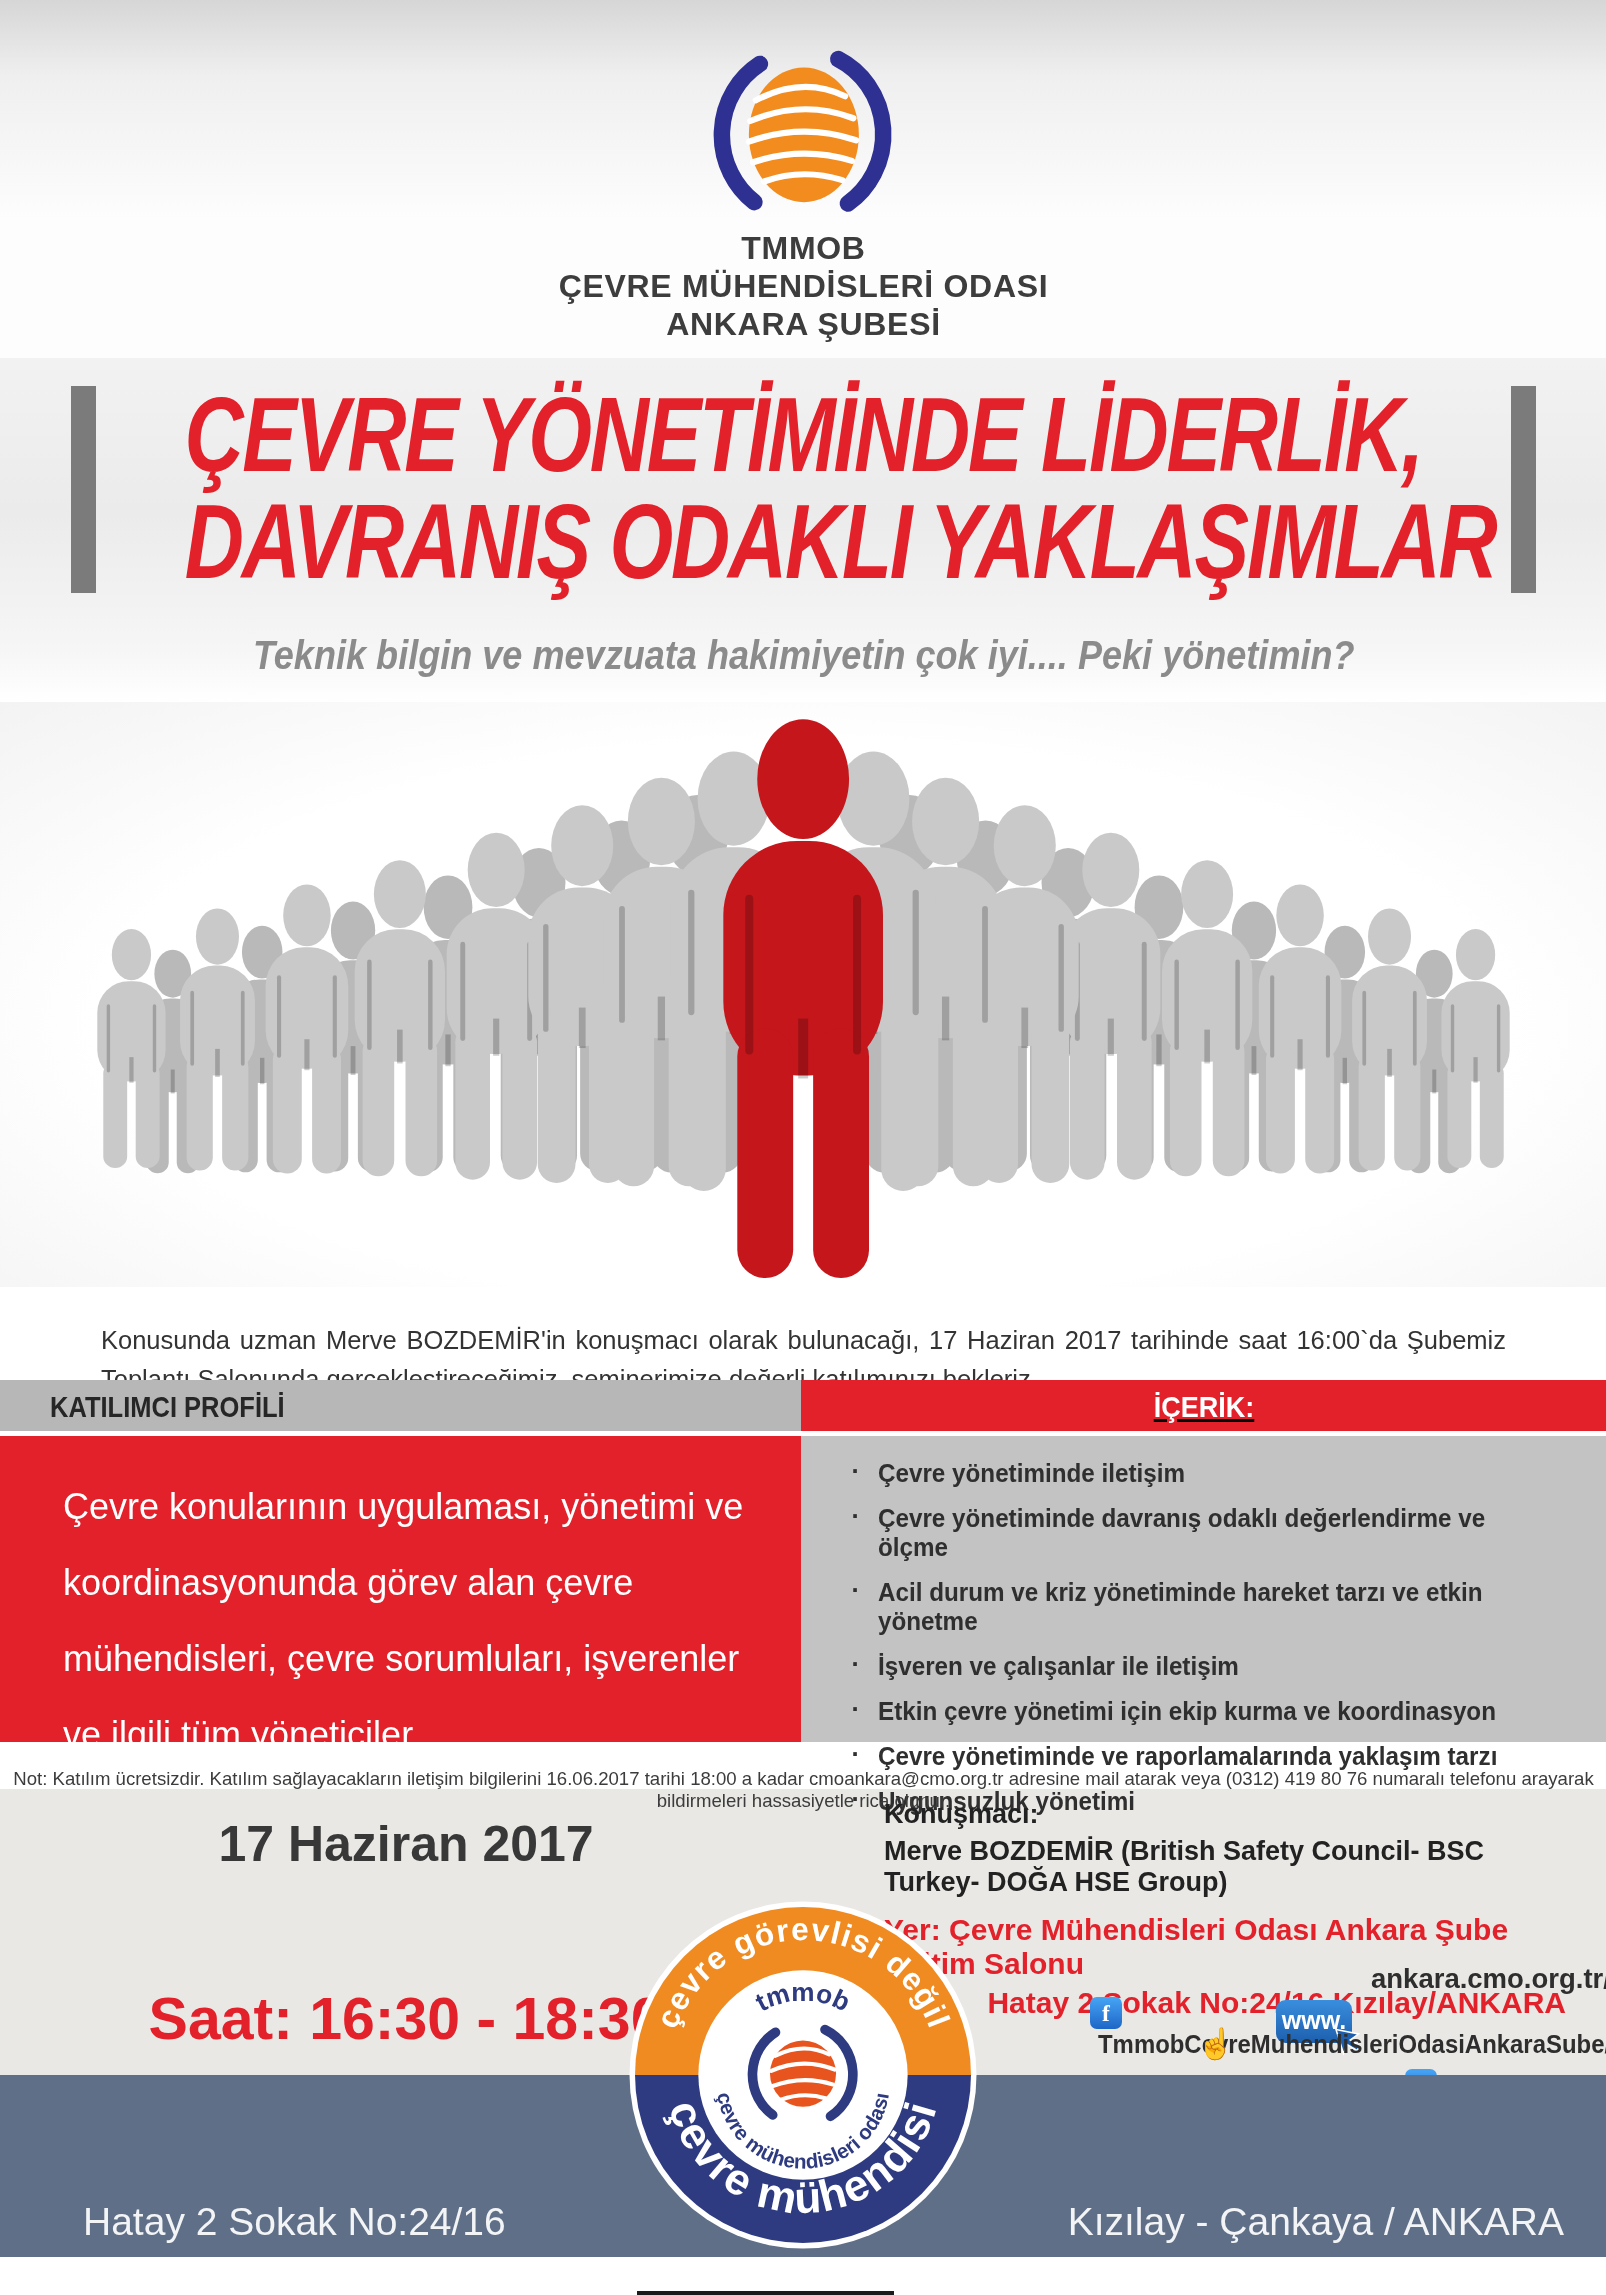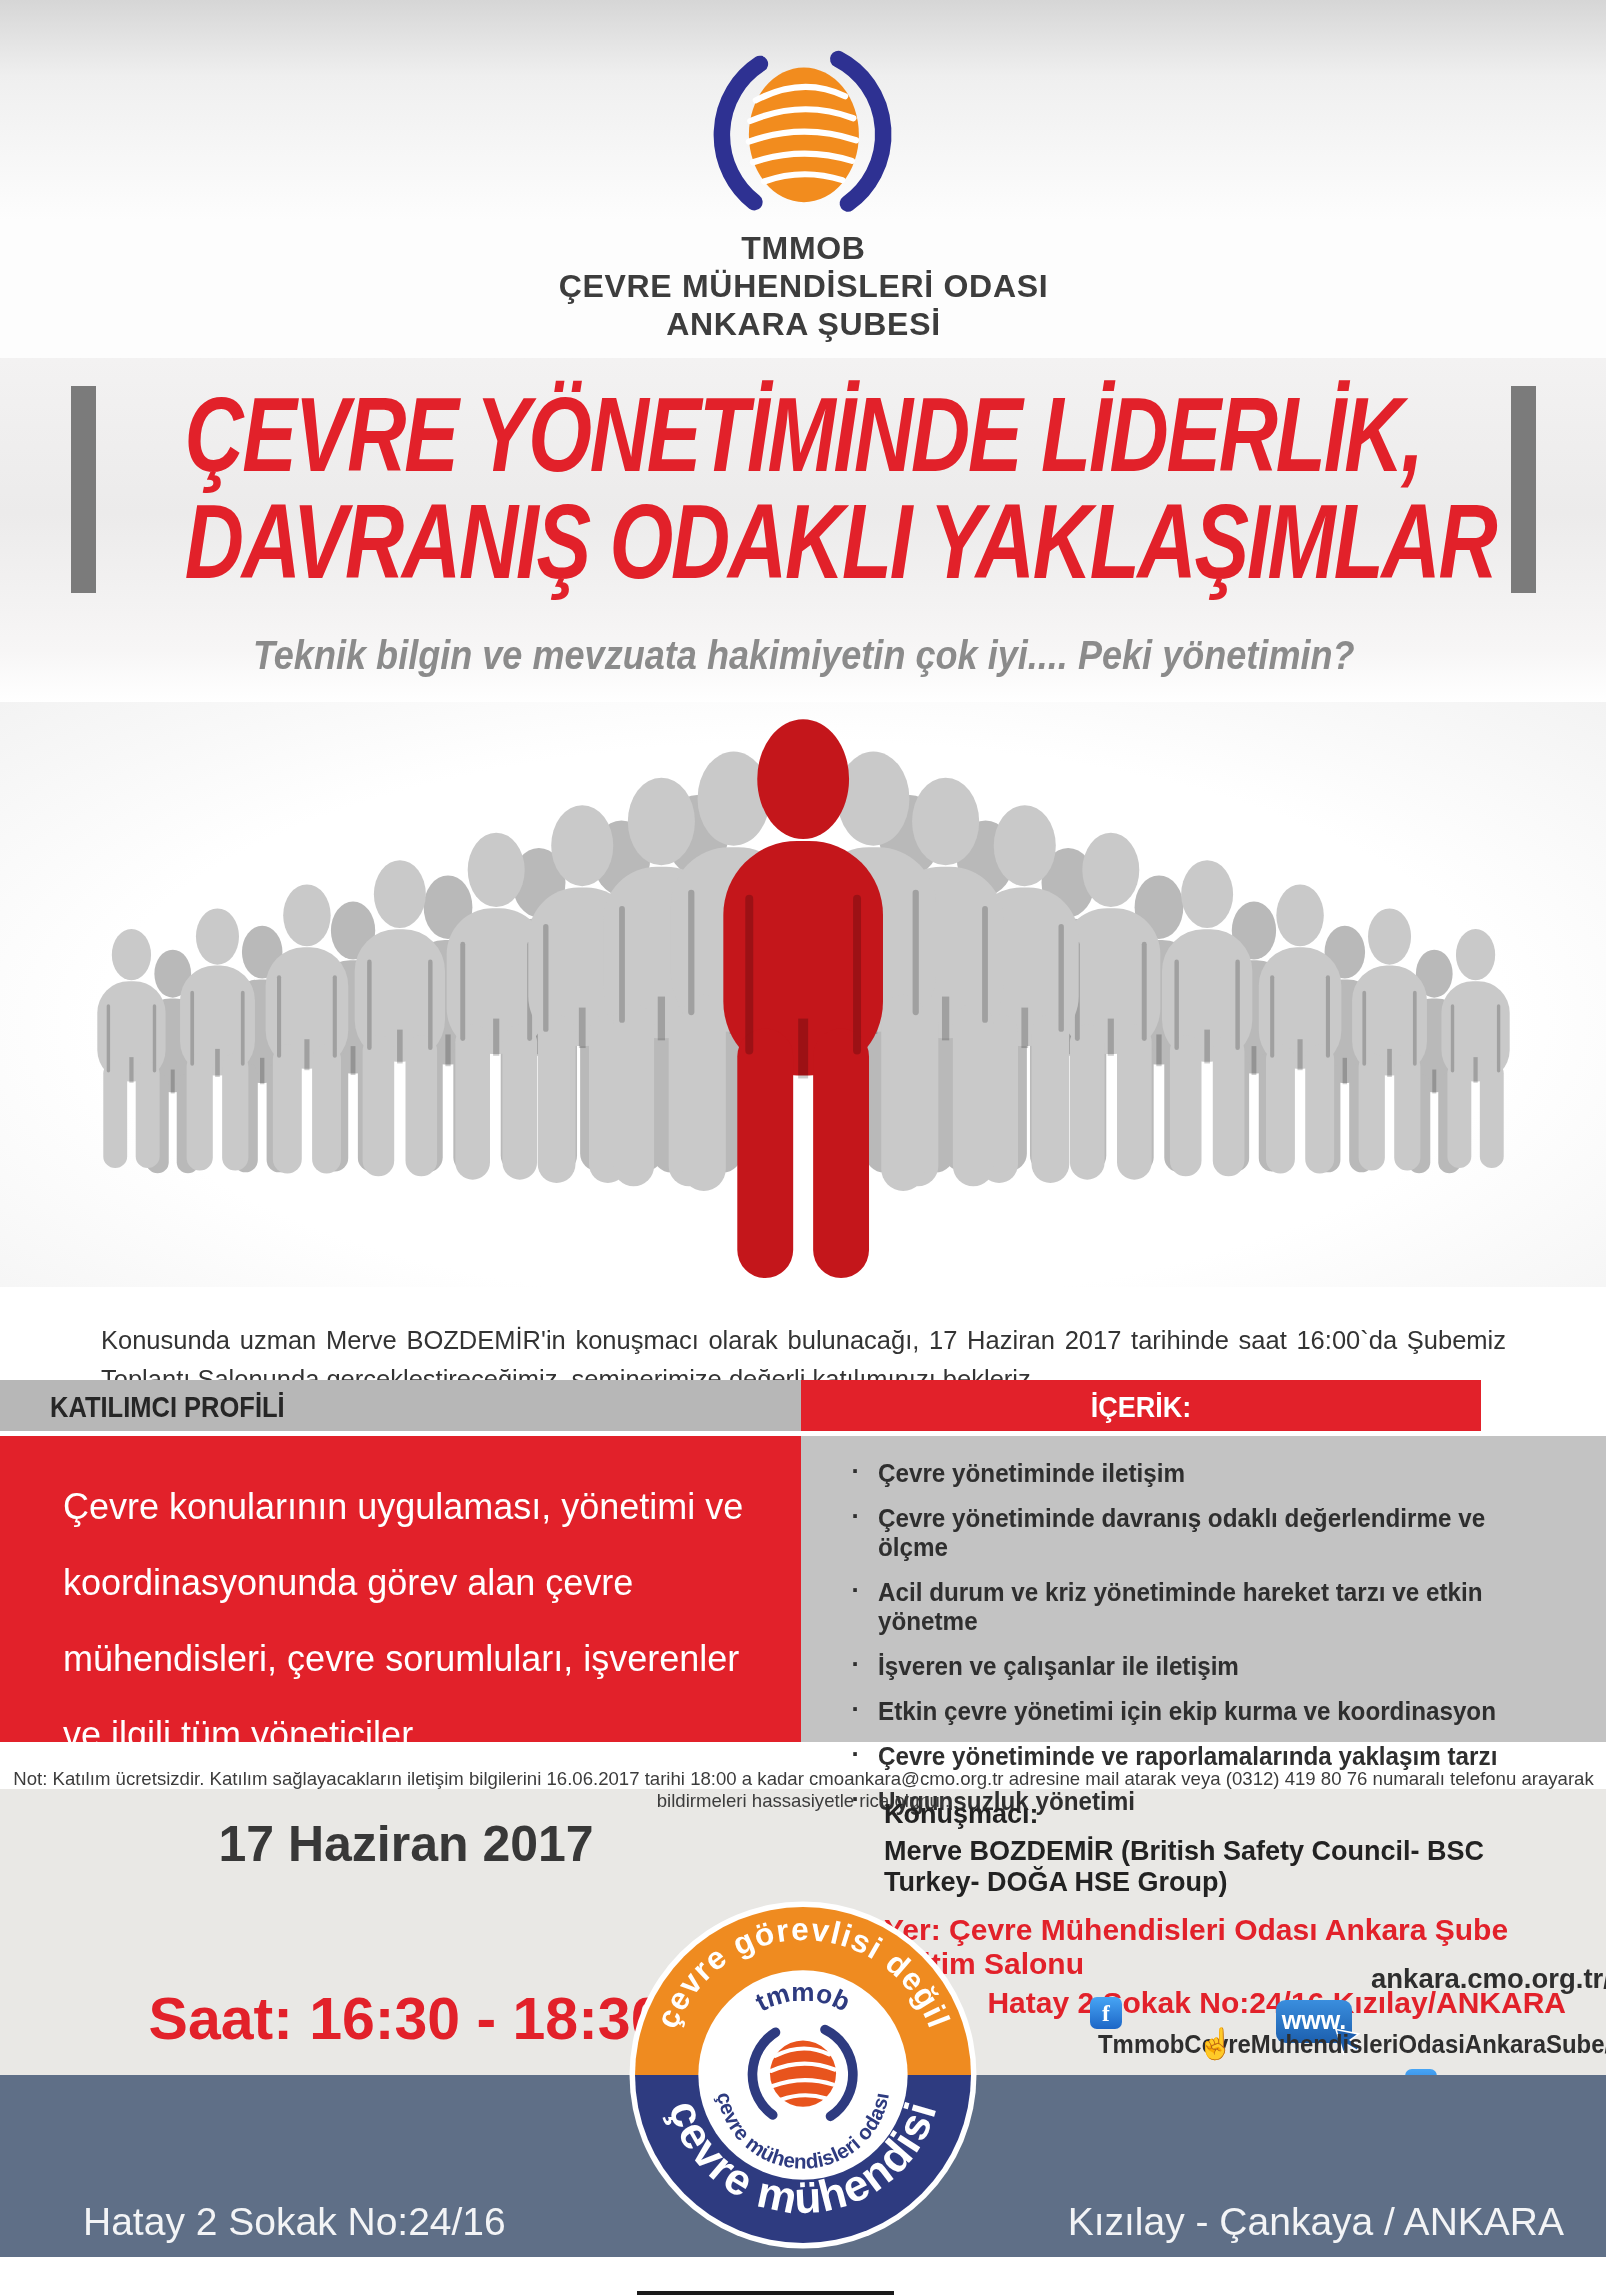--- a/index.html
+++ b/index.html
@@ -38,21 +38,21 @@
   .crowd{position:absolute;left:69px;top:702px;width:1469px;height:585px;}
 
   .intro{position:absolute;left:101px;top:1295px;width:1405px;font-size:25.5px;line-height:39px;
     color:#333;text-align:justify;}
 
   
   .sec-head{position:absolute;top:1380px;height:51px;}
   .sec-head.left{left:0;width:801px;background:var(--gray-head);border-bottom:5.5px solid #fff;}
   .sec-head.left b{display:inline-block;margin:9.6px 0 0 50px;transform:scaleX(.85);transform-origin:0 0;
     font-size:30px;color:#262626;letter-spacing:0px;}
-  .sec-head.right{left:801px;width:680px;background:var(--red);border-bottom:5.5px solid #fff;}
+  .sec-head.right{left:801px;width:806px;background:var(--red);border-bottom:5.5px solid #fff;text-decoration:underline;}
   .sec-head.right b{display:block;margin-top:9.6px;text-align:center;font-size:30px;color:#fff;
     transform:scaleX(.9);}
   .sec-body{position:absolute;top:1436px;height:306px;}
   .sec-body.left{left:0;width:801px;background:var(--red);}
   .sec-body.left p{margin:33px 41px 0 63px;color:#fff;font-size:36px;line-height:76px;font-weight:400;}
   .sec-body.right{left:801px;width:806px;background:var(--gray-block);}
   .sec-body.right ul{list-style:none;margin:23.4px 13.8px 0 41px;padding:0;}
   .sec-body.right li{position:relative;padding-left:36px;margin-bottom:16px;font-weight:bold;
     font-size:25.5px;color:#2f2f2f;}
   .sec-body.right li::before{content:"·";position:absolute;left:9.6px;top:-2.8px;font-weight:bold;}

